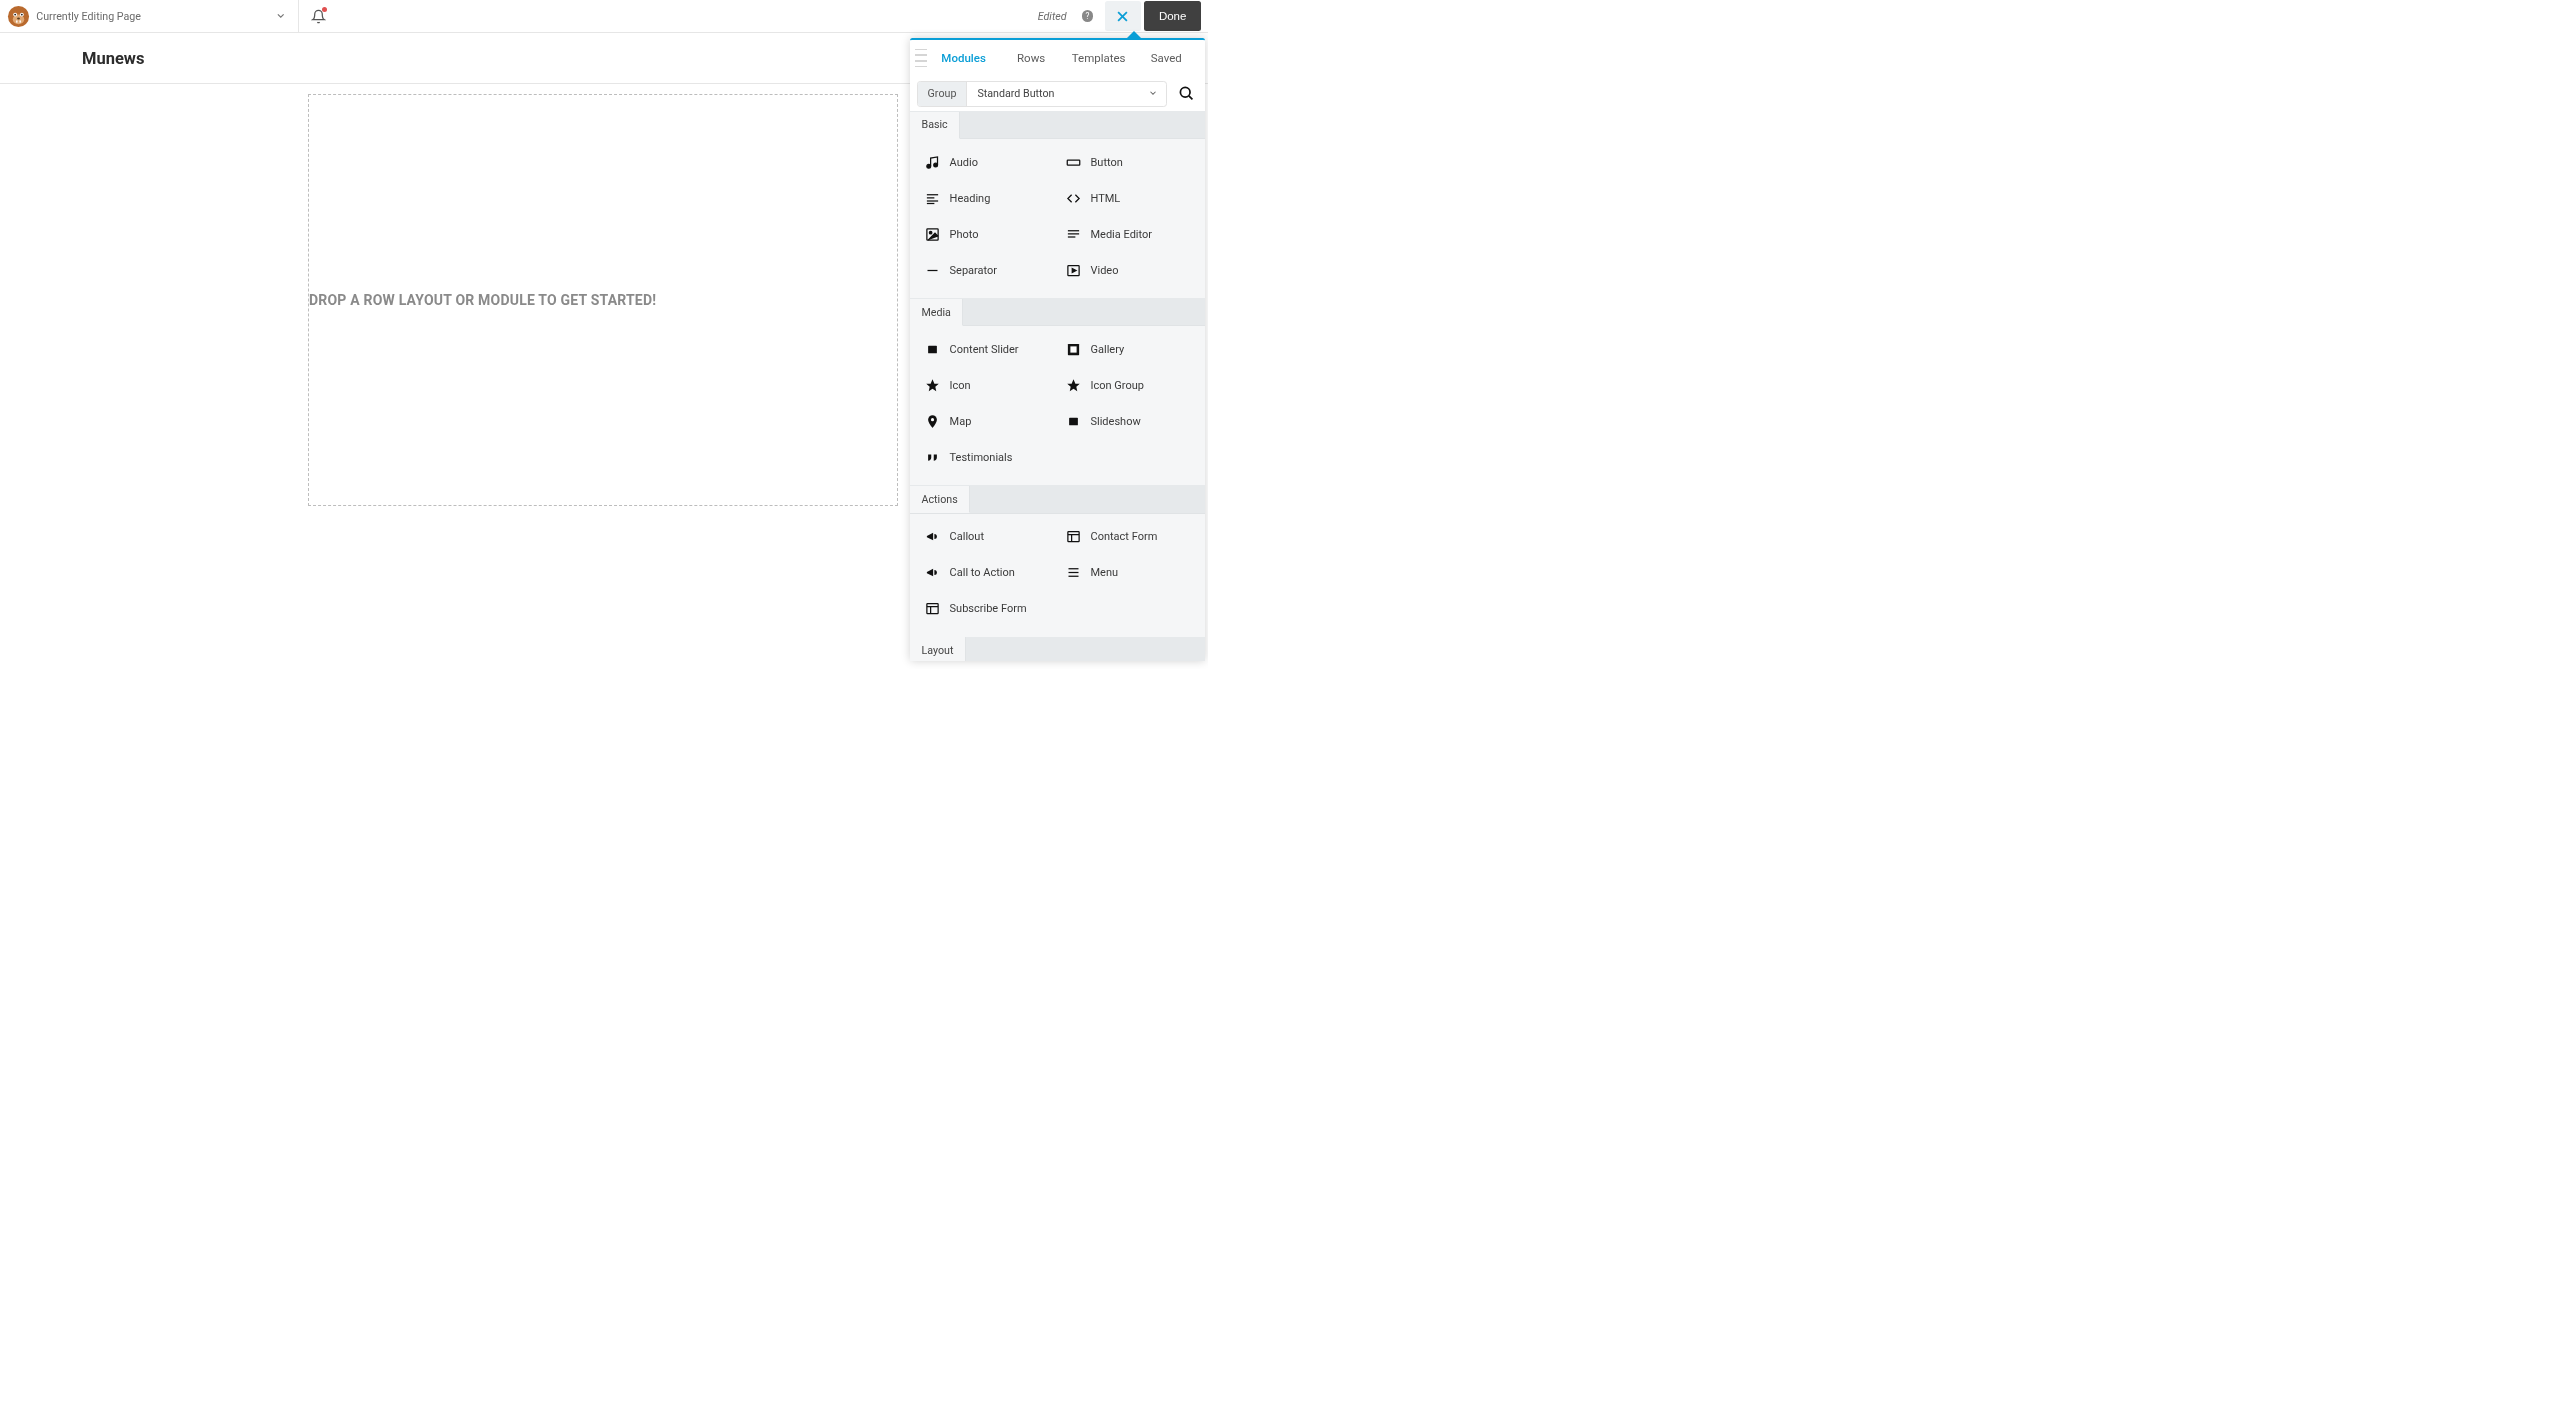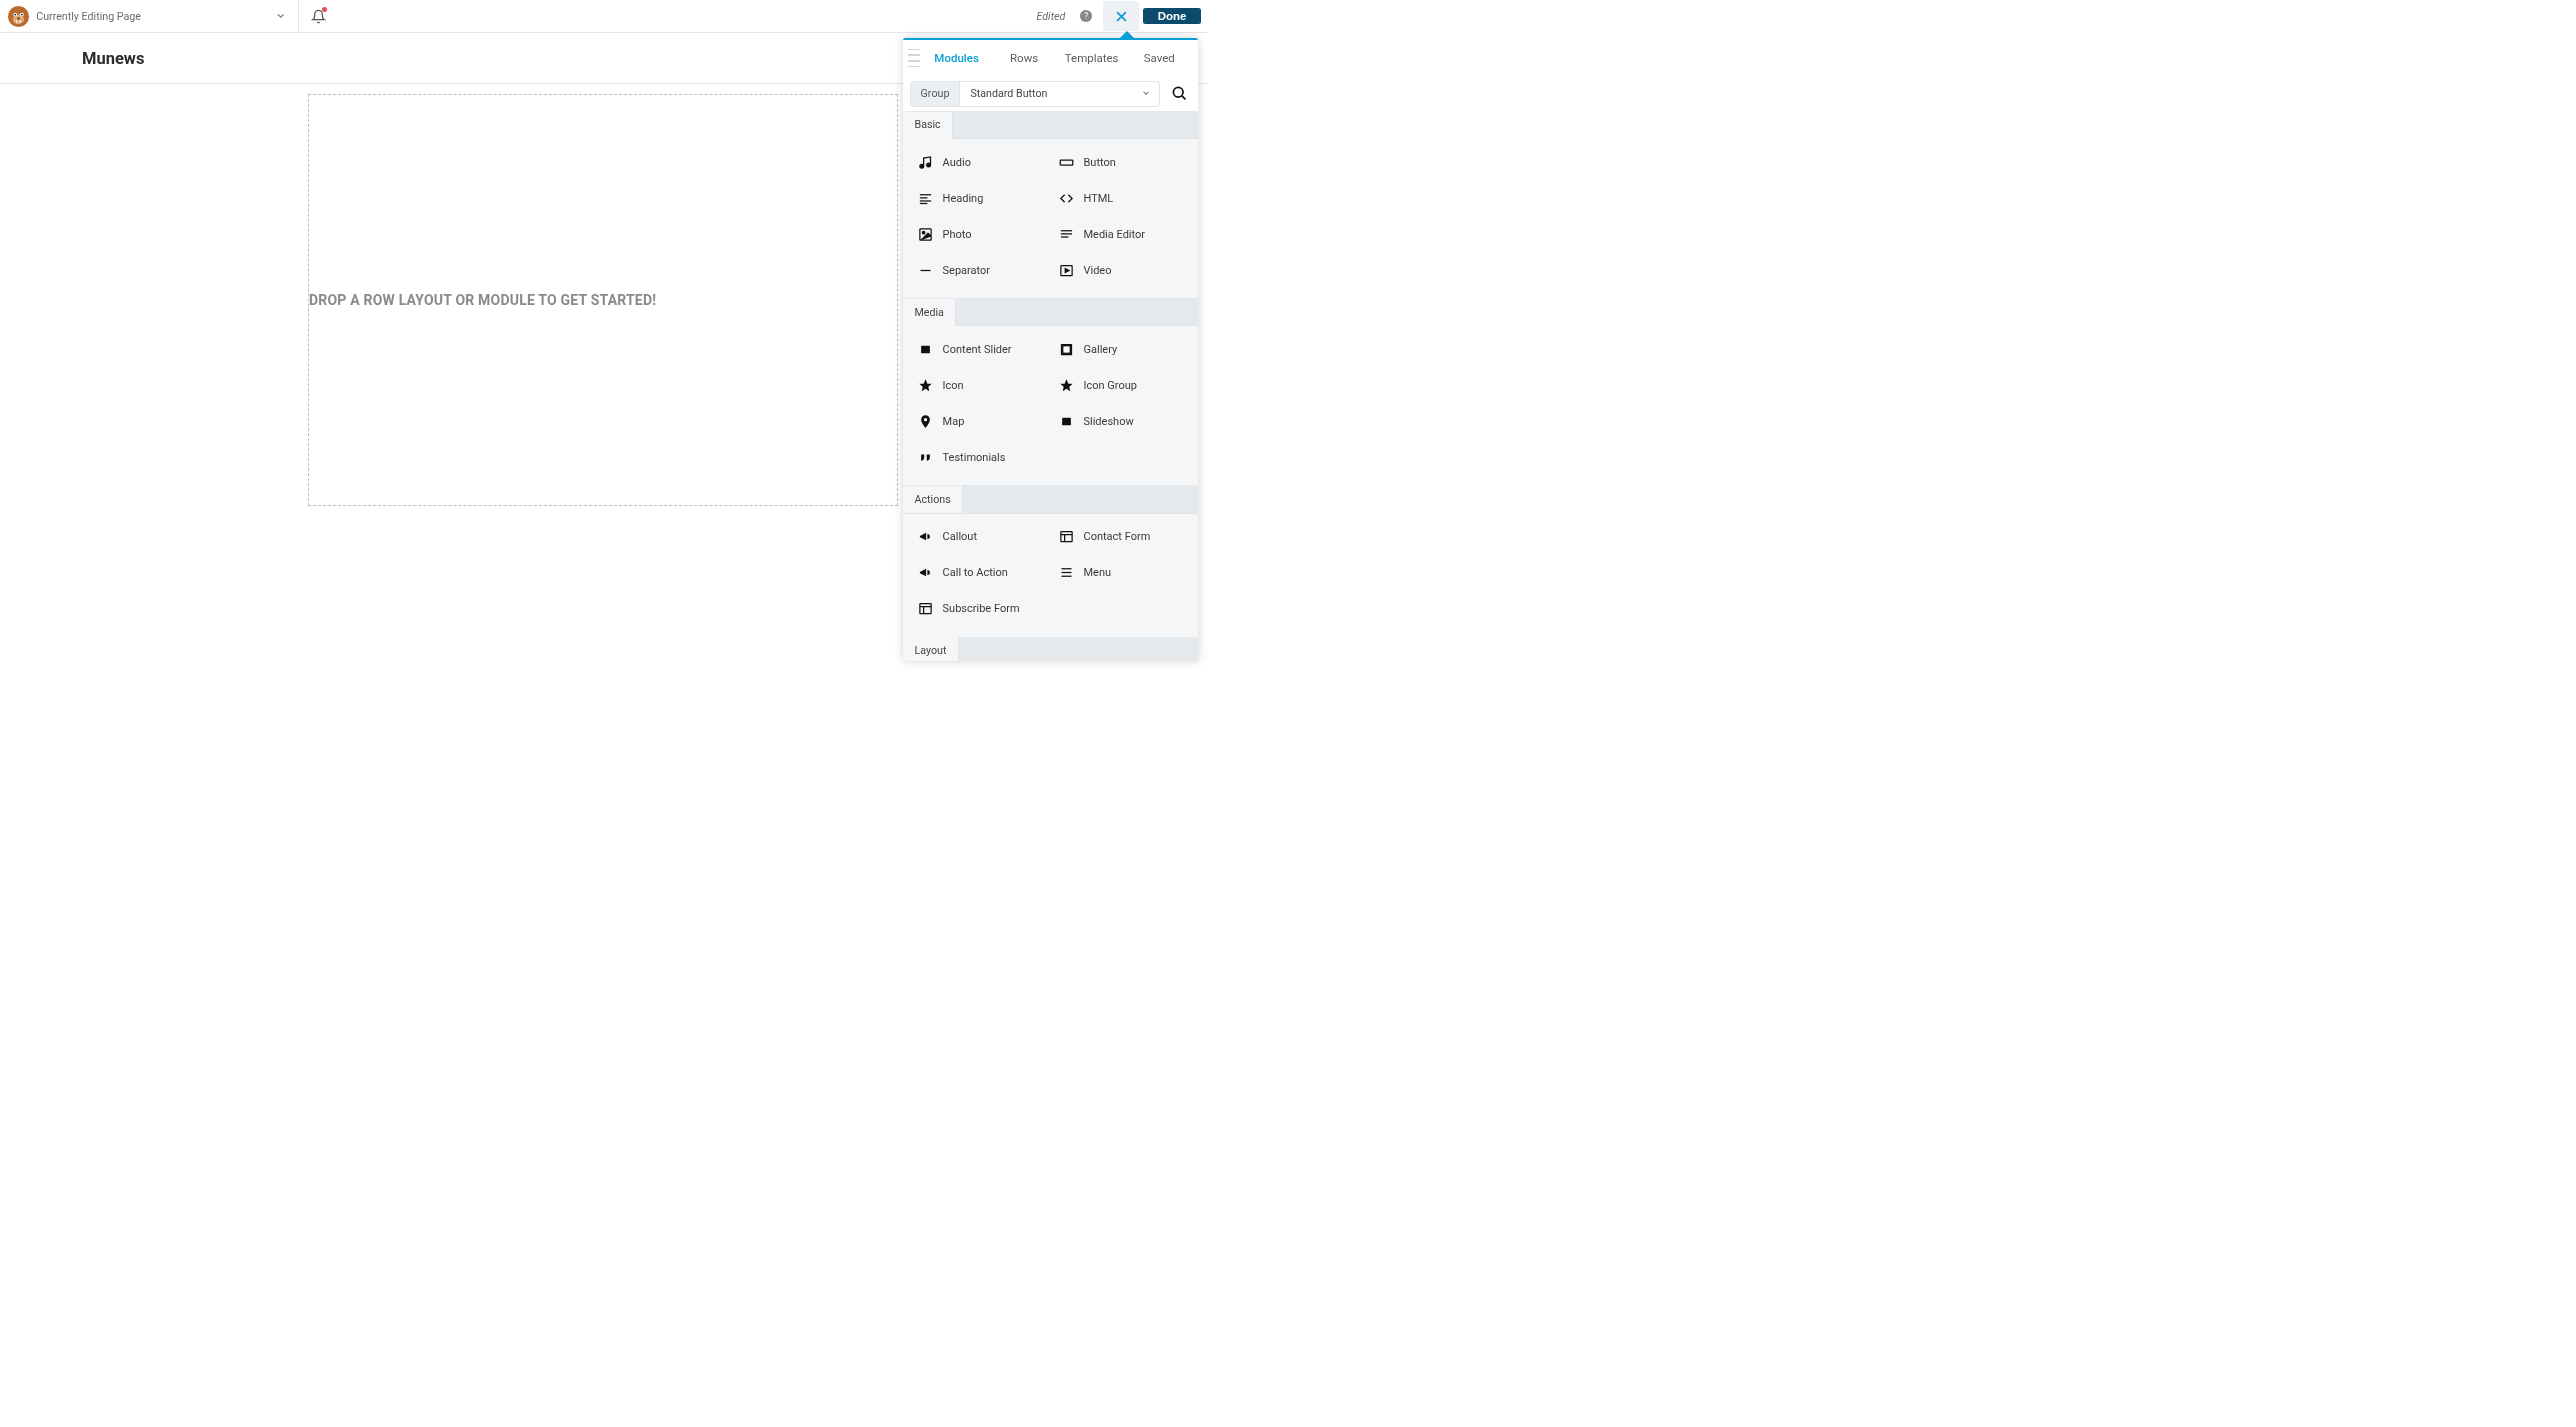--- a/index.html
+++ b/index.html
@@ -13,33 +13,33 @@
 .editing-label { color: #6b6b6b; font-size: 10.7px; flex: 1; }
 .chevron-btn { width: 25px; height: 25px; display: flex; align-items: center; justify-content: center; cursor: pointer; color: #777; margin-right: 5px; }
 .notif-wrap { display: flex; align-items: center; padding: 0 11.5px; height: 100%; position: relative; }
 .notif-dot { position: absolute; width: 5px; height: 5px; background: #e05050; border-radius: 50%; top: 6.6px; right: 10px; }
 .topbar-spacer { flex: 1; }
 .edited-wrap { display: flex; align-items: center; gap: 15px; margin-right: 8.2px; }
 .edited-text { font-style: italic; color: #6b6b6b; font-size: 10.7px; }
 .help-icon { width: 11.5px; height: 11.5px; border-radius: 50%; background: #888; color: #fff; font-size: 8.2px; display: flex; align-items: center; justify-content: center; font-style: normal; }
 .close-btn { width: 36px; height: 30px; background: #eef1f3; display: flex; align-items: center; justify-content: center; cursor: pointer; border-radius: 2.5px; margin: 0 3.3px; }
 .close-btn svg { stroke: #0a9ed6; }
-.done-btn { background: #0c4a6e; color: #fff; height: 16px; padding: 0 15px; border: none; border-radius: 2.5px; font-size: 11.5px; font-weight: 700; cursor: pointer; margin-right: 6.6px; }
+.done-btn { background: #404040; color: #fff; height: 30px; padding: 0 15px; border: none; border-radius: 2.5px; font-size: 11.5px; font-weight: 400; cursor: pointer; margin-right: 6.6px; }
 
 
 .page-title-row { height: 51px; border-bottom: 0.8px solid #e6e6e6; display: flex; align-items: center; padding-left: 82px; }
 .page-title { font-size: 16.5px; font-weight: 700; color: #2c2c2c; }
 
 
 .canvas-wrap { position: absolute; top: 84px; left: 0; right: 0; bottom: 0; }
 .dropzone { position: absolute; top: 10px; left: 308px; width: 590px; height: 412px; border: 1.6px dashed #bdbdbd; display: flex; align-items: center; justify-content: flex-start; }
 .dropzone-text { color: #8a8a8a; font-size: 14px; font-weight: 700; letter-spacing: 0.2px; }
 
 
-.panel { position: absolute; top: 38px; right: 10px; width: 295px; bottom: 8.2px; background: #fff; box-shadow: 0 0 10px rgba(0,0,0,0.18); border-radius: 2.5px; display: flex; flex-direction: column; border-top: 2.5px solid #0a9ed6; }
+.panel { position: absolute; top: 38px; right: 3px; width: 295px; bottom: 8.2px; background: #fff; box-shadow: 0 0 10px rgba(0,0,0,0.18); border-radius: 2.5px; display: flex; flex-direction: column; border-top: 2.5px solid #0a9ed6; }
 .panel-notch { position: absolute; top: -9px; right: 63px; width: 0; height: 0; border-left: 8.2px solid transparent; border-right: 8.2px solid transparent; border-bottom: 8.2px solid #0a9ed6; }
 .panel-tabs { display: flex; align-items: center; height: 36px; padding: 0 5px; }
 .drag-handle { width: 11.5px; height: 23px; display: flex; flex-direction: column; justify-content: space-around; margin-right: 3.3px; opacity: 0.35; }
 .drag-handle span { height: 1.6px; background: #888; }
 .tab { flex: 1; text-align: center; font-size: 11.5px; color: #5c5c5c; cursor: pointer; padding: 6.6px 0; }
 .tab.active { color: #0a9ed6; font-weight: 500; }
 
 .filter-row { display: flex; align-items: center; height: 35px; padding: 0 6.6px; gap: 6.6px; }
 .group-select { display: flex; align-items: center; background: #fff; border: 0.8px solid #e2e2e2; border-radius: 3.3px; height: 26px; flex: 1; overflow: hidden; }
 .group-label { background: #eceff1; padding: 0 10px; height: 100%; display: flex; align-items: center; font-size: 10.7px; color: #555; border-right: 0.8px solid #e2e2e2; }

